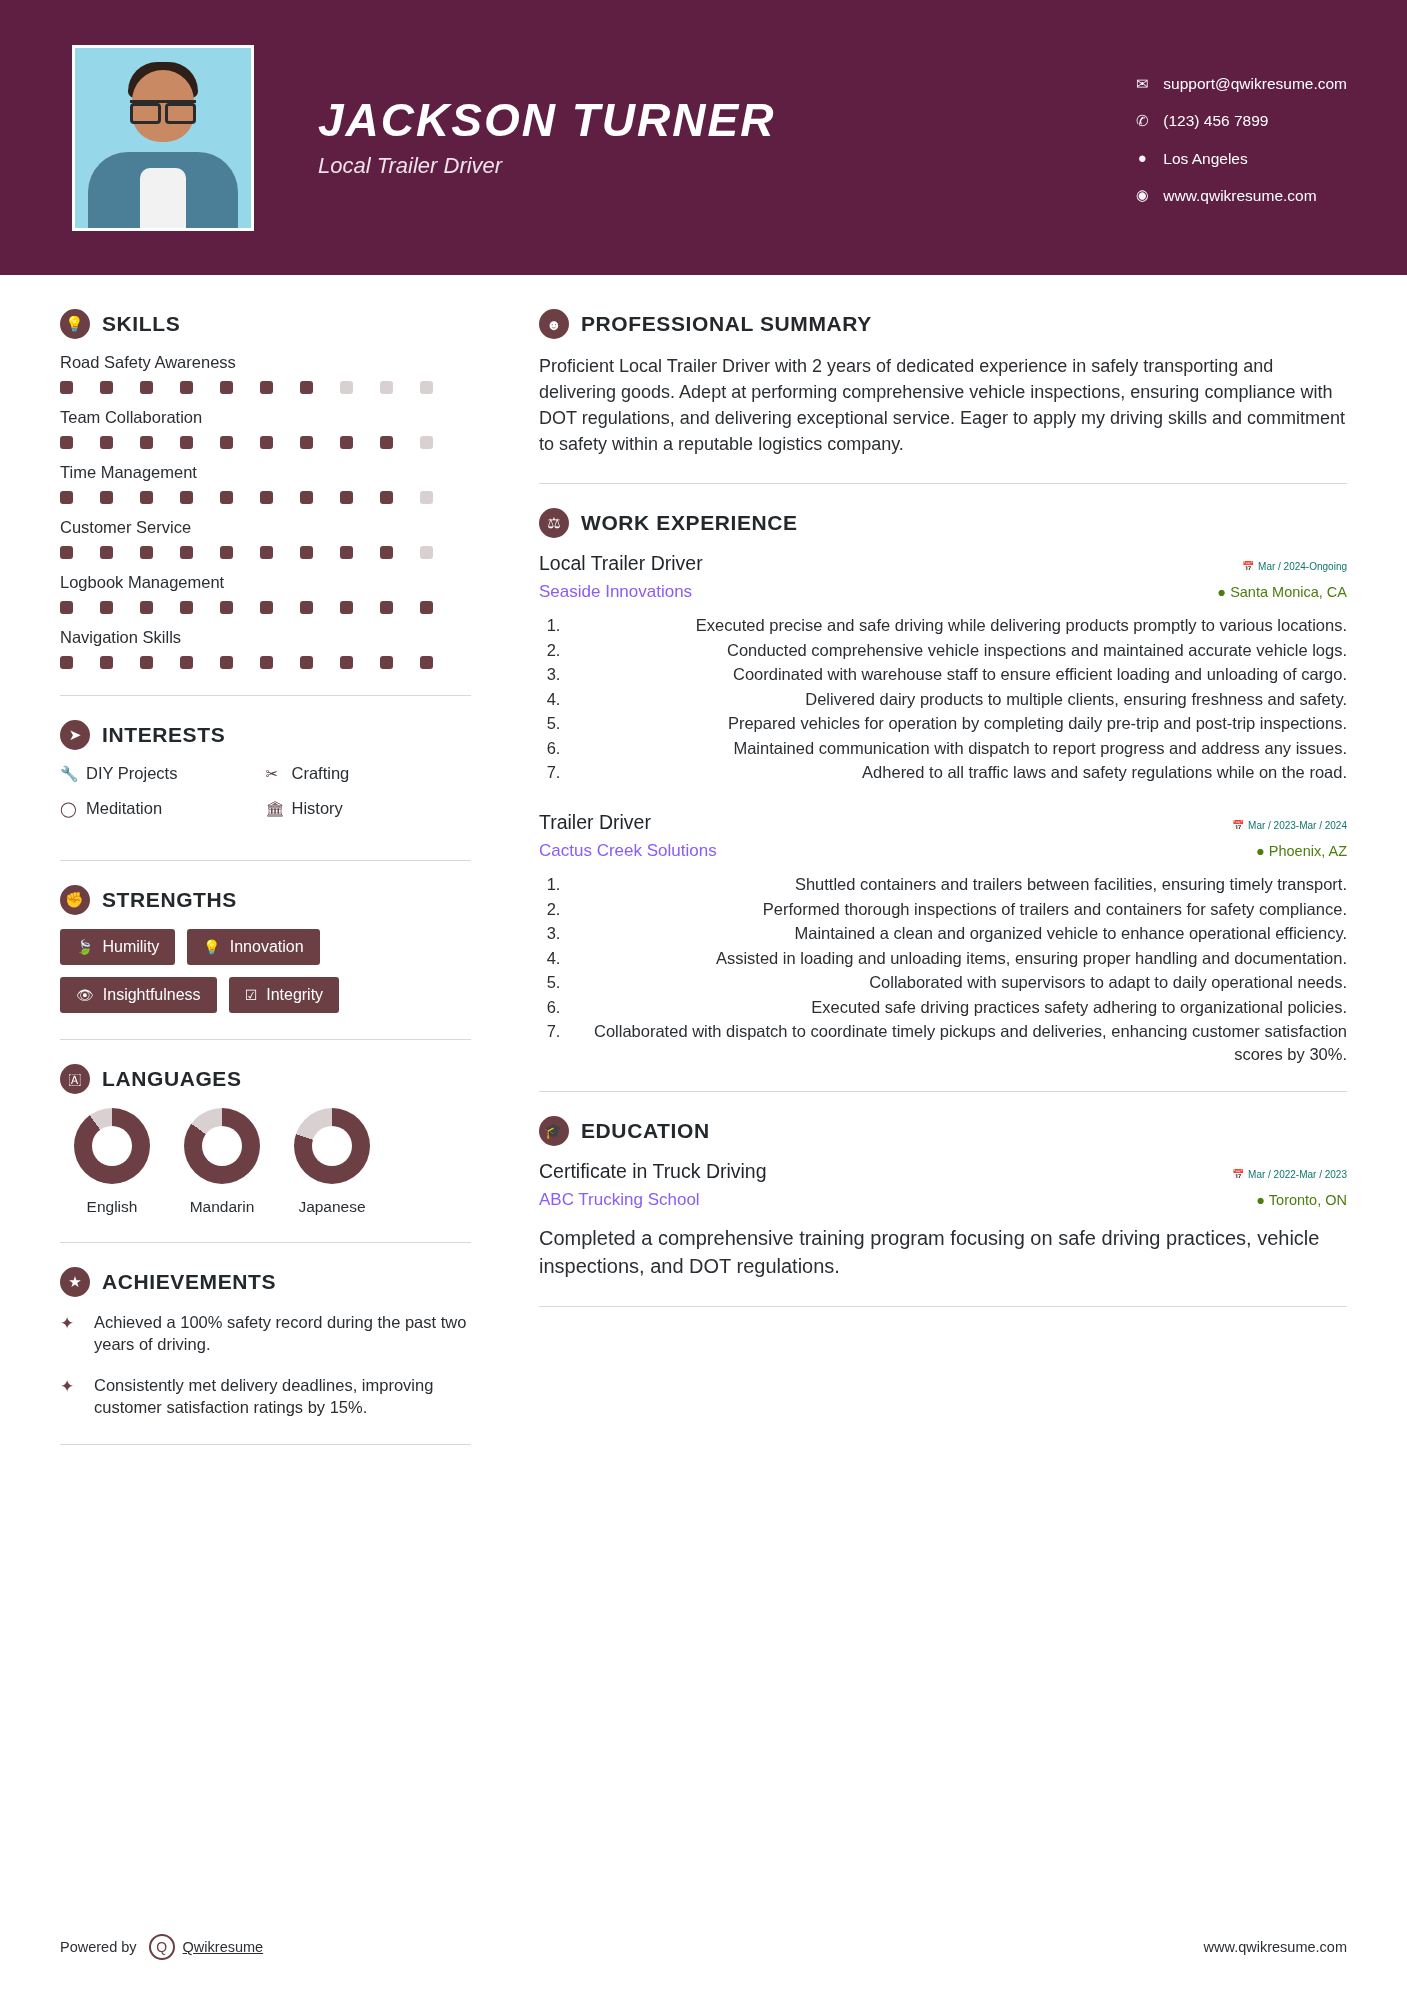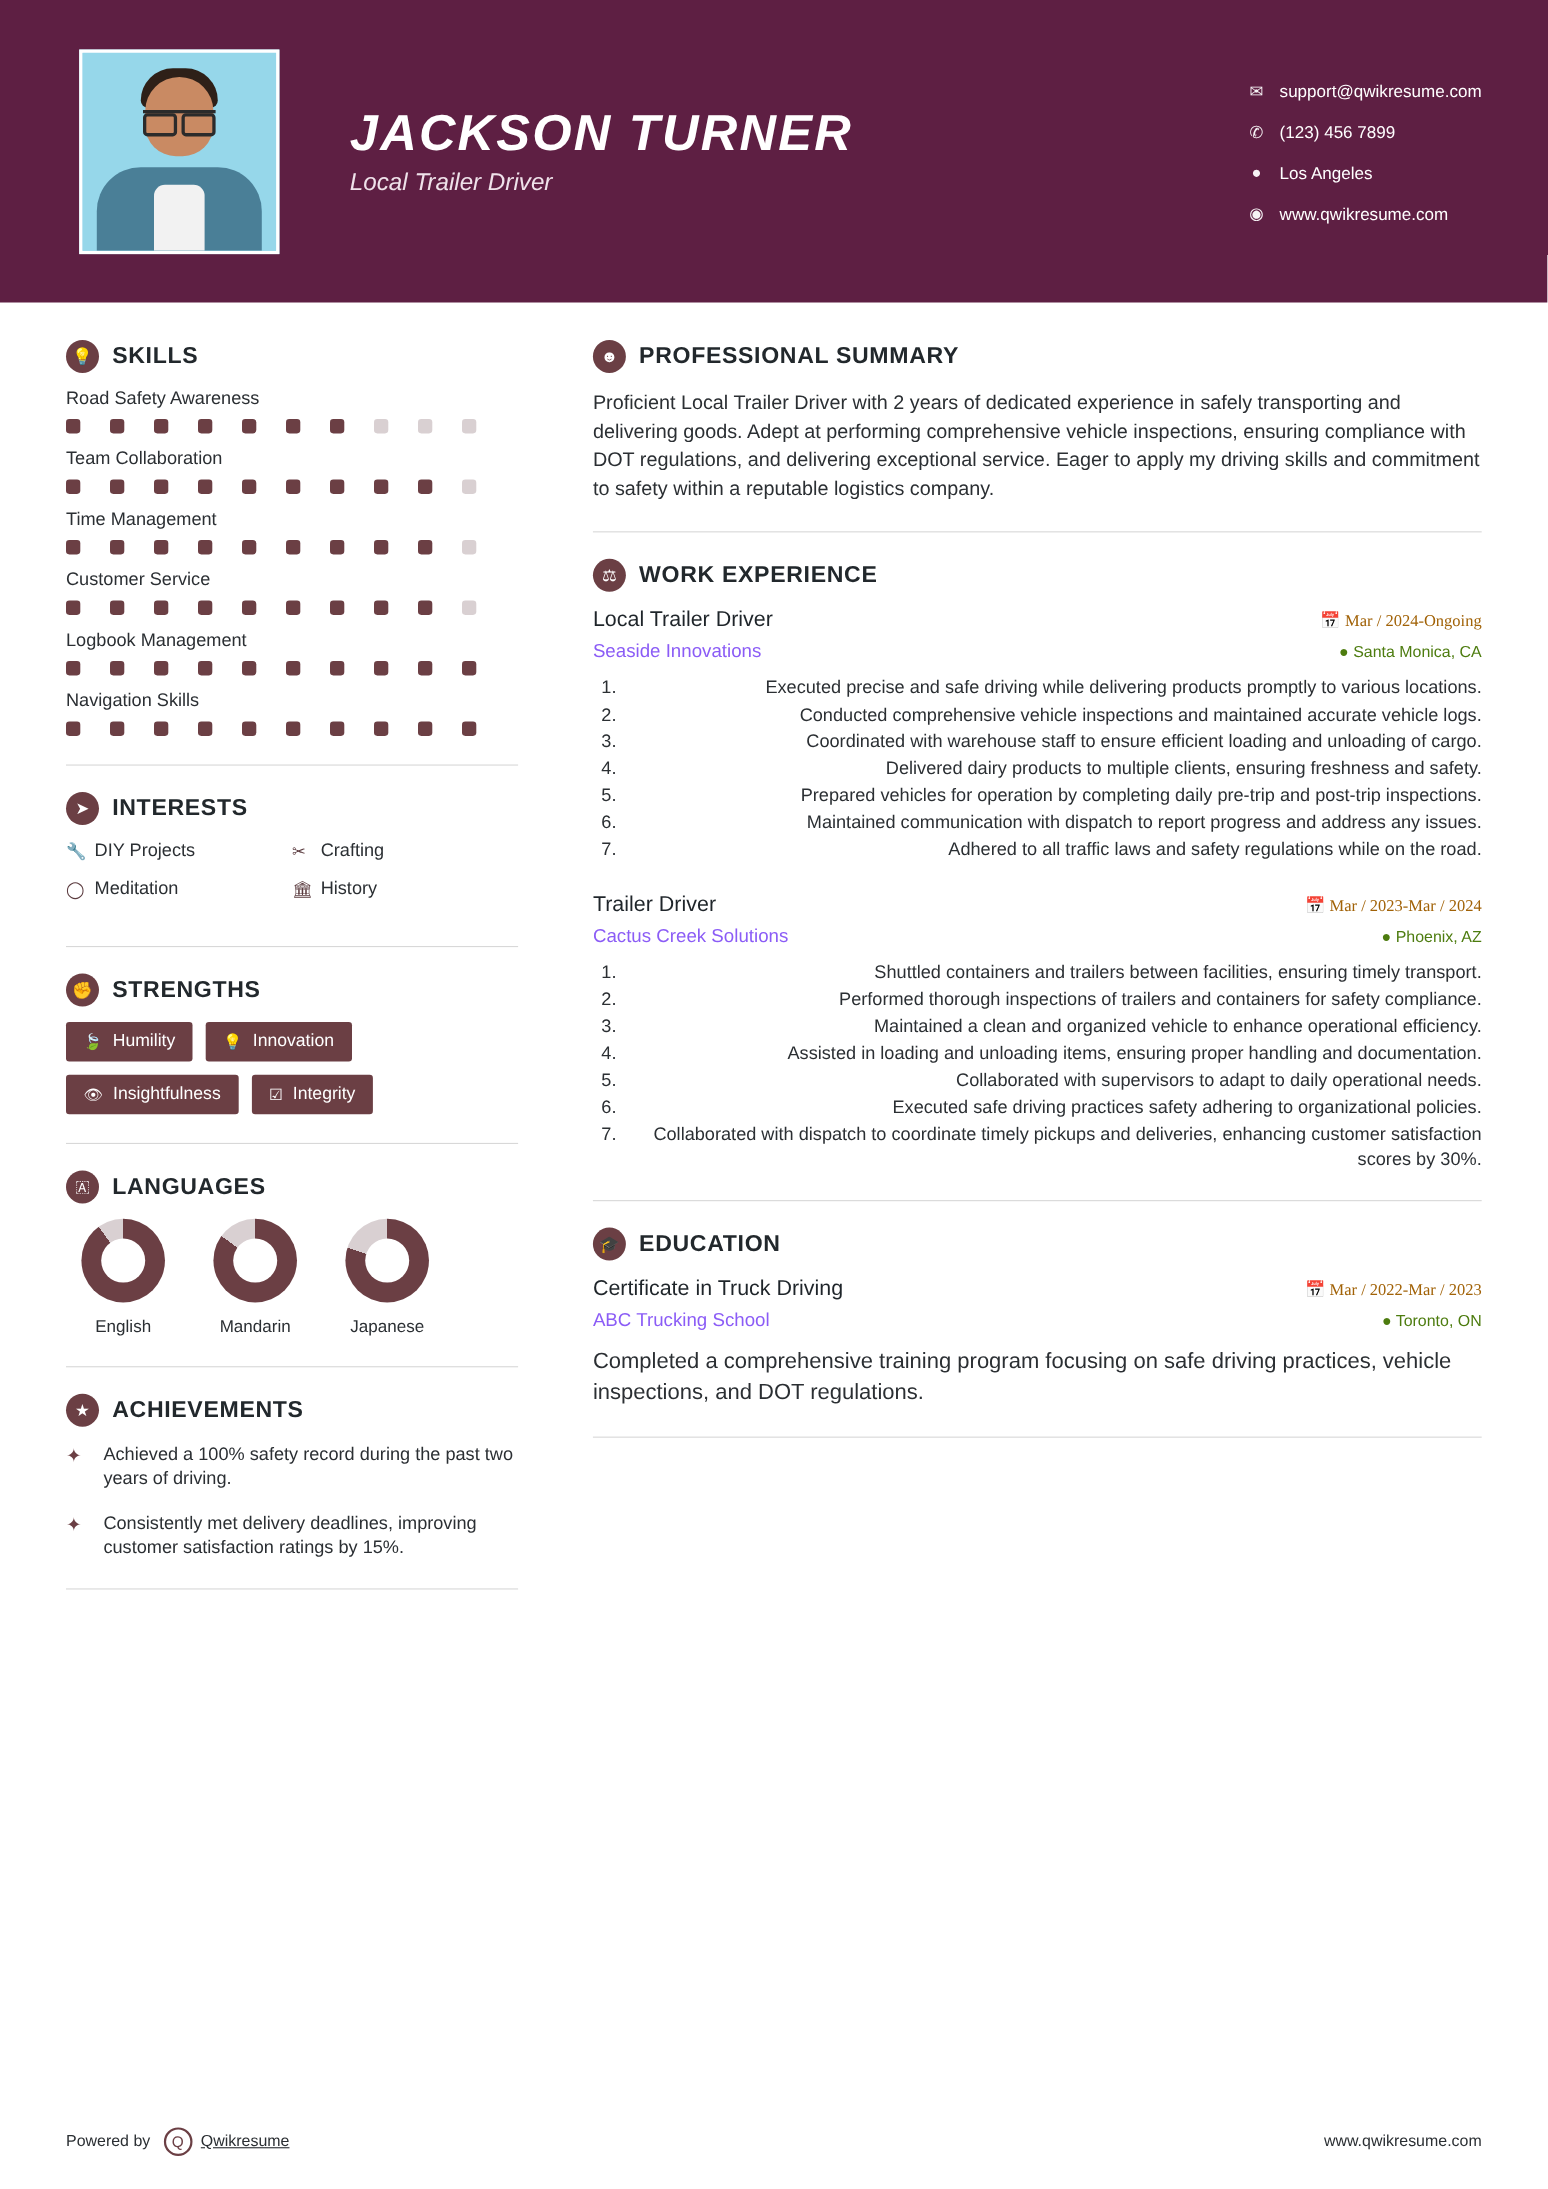--- a/index.html
+++ b/index.html
@@ -115,21 +115,21 @@
 
   
   .strengths { display: flex; flex-wrap: wrap; gap: 12px; }
   .strength {
     background: #6b3f44; color: #ffffff; font-size: 16px; border-radius: 3px;
     padding: 9px 16px; display: flex; align-items: center;
   }
   .strength .si { margin-right: 9px; font-size: 14px; }
 
   
-  .langs { display: flex; gap: 44px; padding-left: 14px; }
+  .langs { display: flex; gap: 34px; padding-left: 14px; }
   .lang { text-align: center; }
   .donut {
     width: 76px; height: 76px; border-radius: 50%; position: relative;
     margin: 0 auto;
   }
   .donut:after {
     content: ""; position: absolute; left: 18px; top: 18px; width: 40px;
     height: 40px; border-radius: 50%; background: #ffffff;
   }
   .lang-name { font-size: 15.5px; color: #2b2f33; margin-top: 14px; }
@@ -138,21 +138,21 @@
   .ach { display: flex; margin-bottom: 18px; }
   .ach-ico { width: 34px; flex: 0 0 34px; color: #6b3f44; font-size: 17px; padding-top: 2px; }
   .ach-txt { font-size: 16.5px; line-height: 1.35; color: #2b2f33; }
 
   
   .summary { font-size: 18px; line-height: 1.45; color: #2b2f33; }
   .job { margin-top: 6px; }
   .job-top { display: flex; align-items: baseline; }
   .job-title { font-size: 19.5px; color: #1f252a; }
   .job-date {
-    margin-left: auto; font-size: 15px; color: #a16207; white-space: nowrap; font-family: Liberation Serif, serif;
+    margin-left: auto; font-size: 10px; color: #0f766e; white-space: nowrap;
   }
   .job-sub { display: flex; align-items: baseline; margin-top: 7px; }
   .job-company { font-size: 17px; color: #8b5cf6; }
   .job-loc { margin-left: auto; font-size: 14.5px; color: #4d7c0f; white-space: nowrap; }
   ol.bullets { margin: 12px 0 0 26px; }
   ol.bullets li {
     font-size: 16.5px; line-height: 1.36; color: #2b2f33; margin-bottom: 2px;
     padding-left: 6px;
     text-align: right;
   }

